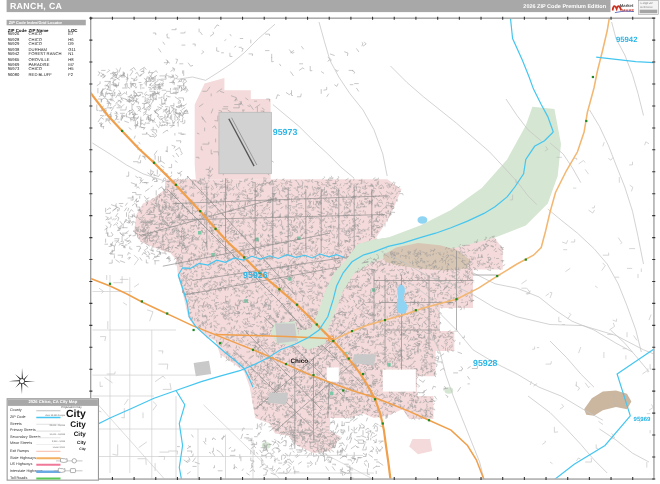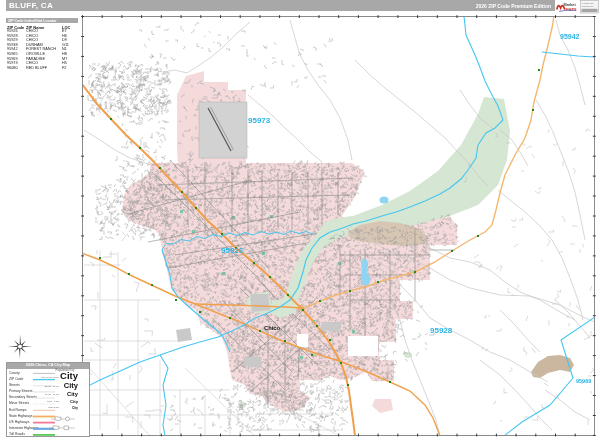--- a/index.html
+++ b/index.html
@@ -118,21 +118,21 @@
           <text x="221" y="253" font-size="8" font-weight="bold" fill="#2ab5e6">95926</text>
           <text x="430" y="333" font-size="8" font-weight="bold" fill="#2ab5e6">95928</text>
           <text x="560" y="38.5" font-size="7" font-weight="bold" fill="#2ab5e6">95942</text>
           <text x="576" y="383" font-size="5.5" font-weight="bold" fill="#2ab5e6">95969</text>
           <text x="264" y="330" font-size="5.8" font-weight="bold" fill="#111">Chico</text>
         </g>
         <rect x="82.5" y="16.5" width="512" height="419" fill="none" stroke="#8a8a8a" stroke-width="1"></rect>
         <path d="M82.5 15.2l0 2.8M82.5 433.6l0 2.8M102.2 15.2l0 2.8M102.2 433.6l0 2.8M121.9 15.2l0 2.8M121.9 433.6l0 2.8M141.6 15.2l0 2.8M141.6 433.6l0 2.8M161.3 15.2l0 2.8M161.3 433.6l0 2.8M181.1 15.2l0 2.8M181.1 433.6l0 2.8M200.8 15.2l0 2.8M200.8 433.6l0 2.8M220.5 15.2l0 2.8M220.5 433.6l0 2.8M240.2 15.2l0 2.8M240.2 433.6l0 2.8M259.9 15.2l0 2.8M259.9 433.6l0 2.8M279.6 15.2l0 2.8M279.6 433.6l0 2.8M299.3 15.2l0 2.8M299.3 433.6l0 2.8M319.0 15.2l0 2.8M319.0 433.6l0 2.8M338.7 15.2l0 2.8M338.7 433.6l0 2.8M358.4 15.2l0 2.8M358.4 433.6l0 2.8M378.1 15.2l0 2.8M378.1 433.6l0 2.8M397.9 15.2l0 2.8M397.9 433.6l0 2.8M417.6 15.2l0 2.8M417.6 433.6l0 2.8M437.3 15.2l0 2.8M437.3 433.6l0 2.8M457.0 15.2l0 2.8M457.0 433.6l0 2.8M476.7 15.2l0 2.8M476.7 433.6l0 2.8M496.4 15.2l0 2.8M496.4 433.6l0 2.8M516.1 15.2l0 2.8M516.1 433.6l0 2.8M535.8 15.2l0 2.8M535.8 433.6l0 2.8M555.5 15.2l0 2.8M555.5 433.6l0 2.8M575.2 15.2l0 2.8M575.2 433.6l0 2.8M81.2 16.5l2.8 0M592.9 16.5l2.8 0M81.2 36.5l2.8 0M592.9 36.5l2.8 0M81.2 56.4l2.8 0M592.9 56.4l2.8 0M81.2 76.4l2.8 0M592.9 76.4l2.8 0M81.2 96.3l2.8 0M592.9 96.3l2.8 0M81.2 116.3l2.8 0M592.9 116.3l2.8 0M81.2 136.2l2.8 0M592.9 136.2l2.8 0M81.2 156.2l2.8 0M592.9 156.2l2.8 0M81.2 176.1l2.8 0M592.9 176.1l2.8 0M81.2 196.0l2.8 0M592.9 196.0l2.8 0M81.2 216.0l2.8 0M592.9 216.0l2.8 0M81.2 235.9l2.8 0M592.9 235.9l2.8 0M81.2 255.9l2.8 0M592.9 255.9l2.8 0M81.2 275.8l2.8 0M592.9 275.8l2.8 0M81.2 295.8l2.8 0M592.9 295.8l2.8 0M81.2 315.7l2.8 0M592.9 315.7l2.8 0M81.2 335.7l2.8 0M592.9 335.7l2.8 0M81.2 355.6l2.8 0M592.9 355.6l2.8 0M81.2 375.6l2.8 0M592.9 375.6l2.8 0M81.2 395.5l2.8 0M592.9 395.5l2.8 0M81.2 415.5l2.8 0M592.9 415.5l2.8 0M81.2 435.4l2.8 0M592.9 435.4l2.8 0" stroke="#333" stroke-width="1" fill="none"></path>
       </svg></div>
 <div class="tb">
-      <div class="t1">BLUFF, CA</div>
+      <div class="t1">RANCH, CA</div>
       <div class="t2">2026 ZIP Code Premium Edition</div>
     </div>
 <div class="logo"><svg width="44" height="14" viewBox="0 0 44 14">
 <rect x="0" y="0" width="44" height="14" fill="#fff"></rect>
 <path d="M0.8 9.5 Q2.2 2.5 4.6 8 Q6.4 2.5 8.8 9.5" stroke="#c32" stroke-width="1.7" fill="none"></path>
 <text x="7.5" y="6" font-size="3.8" font-weight="bold" fill="#444">Market</text>
 <text x="9.5" y="10.5" font-size="3.8" font-weight="bold" fill="#c32">MAPS</text>
 <path d="M3 11.5 Q11 9 20 10.5" stroke="#56b" stroke-width="0.8" fill="none"></path>
 <rect x="24.5" y="0.5" width="18" height="12.5" fill="#f4f4f4" stroke="#999" stroke-width="0.5"></rect>
 <text x="26" y="3.8" font-size="2.5" fill="#777">5-Digit ZIP</text>

